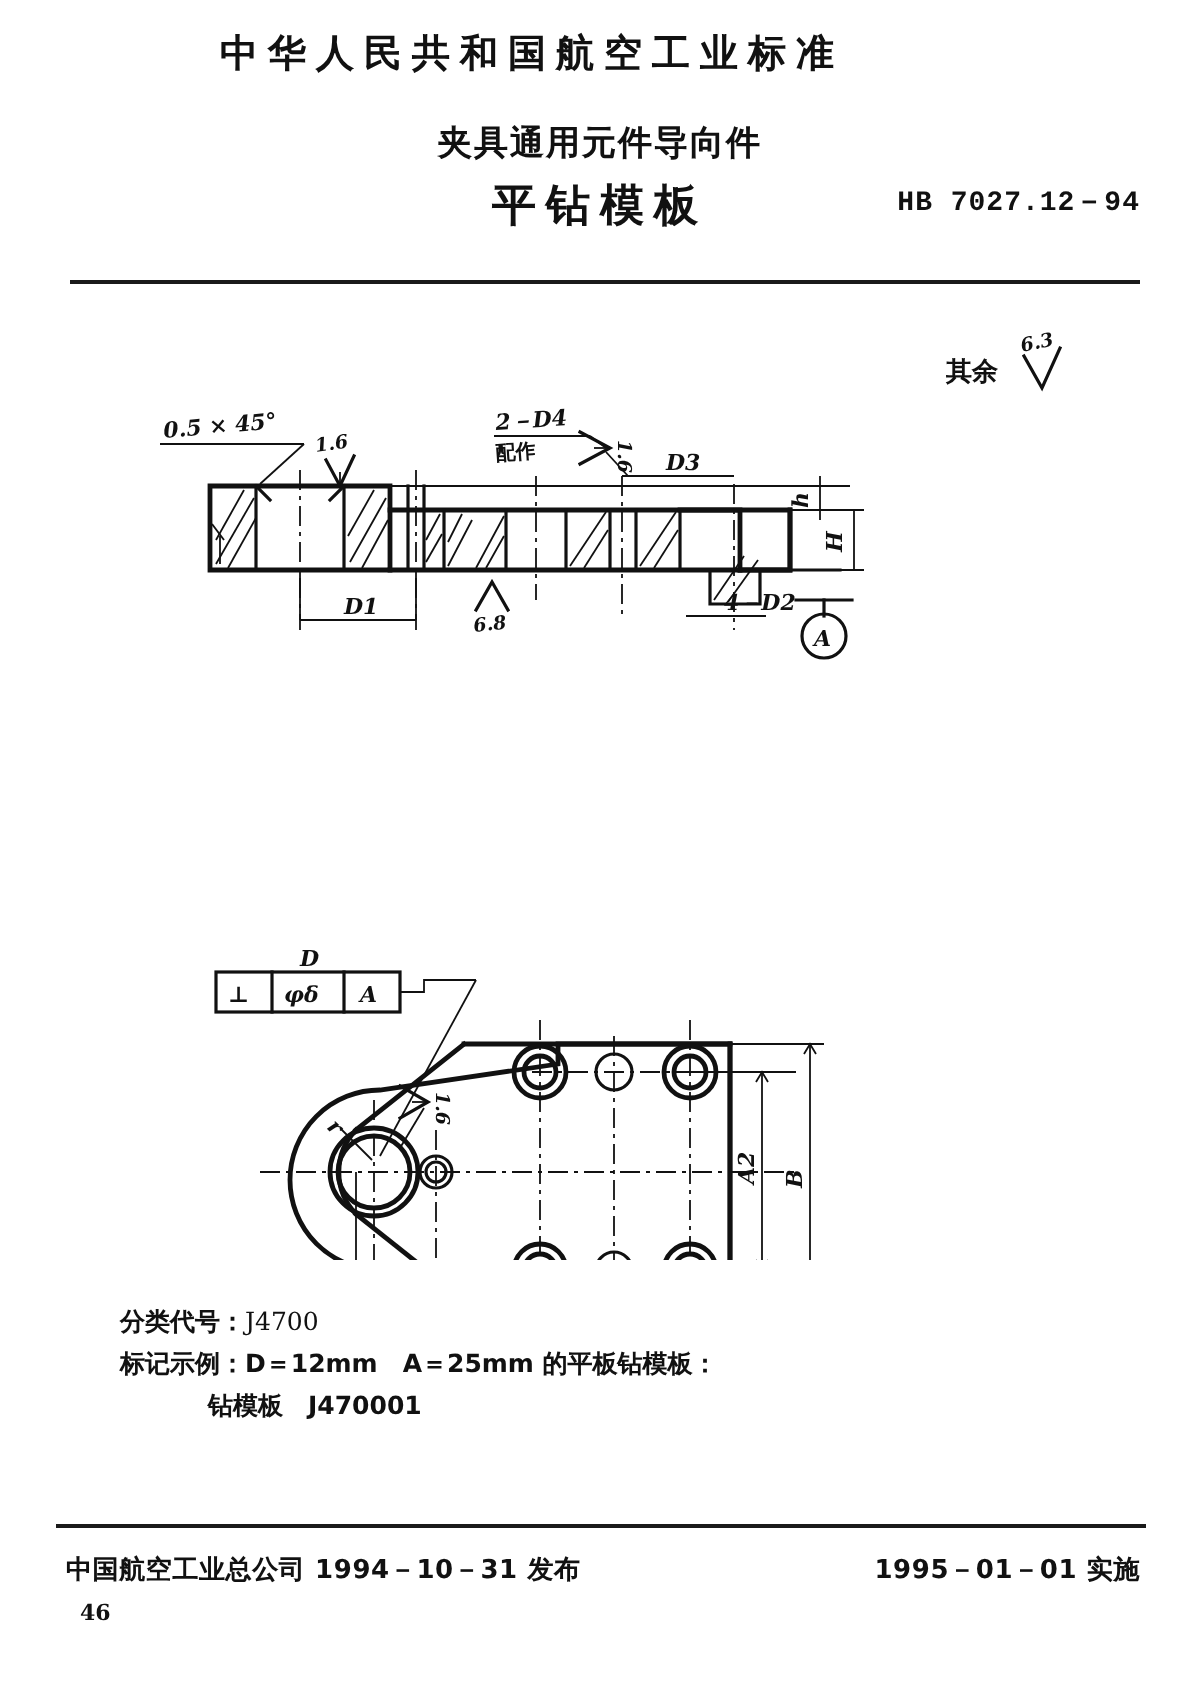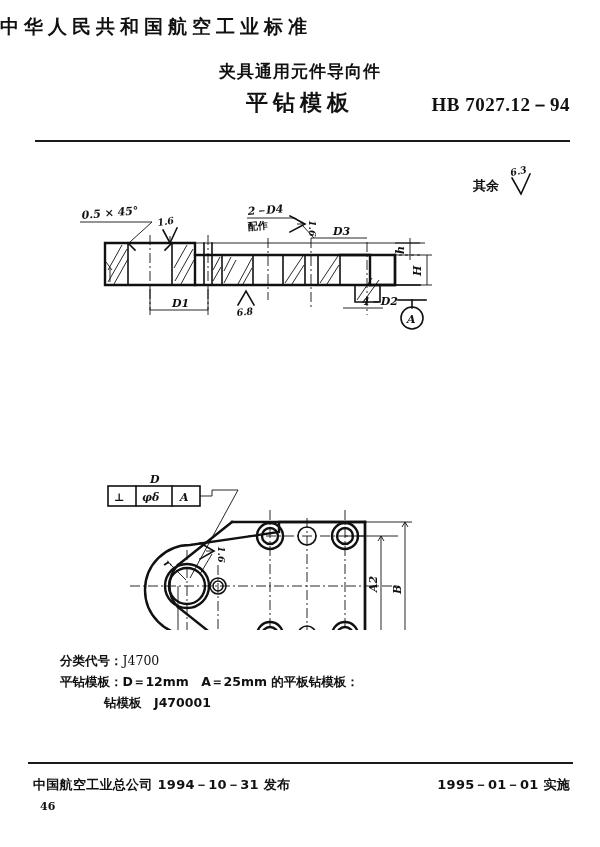--- a/index.html
+++ b/index.html
@@ -10,36 +10,37 @@
     font-family:"DejaVu Sans","Liberation Sans",sans-serif;
     color:#111;
     position:relative;
     overflow:hidden;
   }
   .page{position:absolute;left:0;top:0;width:600px;height:847px;}
 
   
   .std-title{
     position:absolute;left:0;top:14px;width:532px;
+    text-align:center;
     font-size:19px;font-weight:bold;
     letter-spacing:5px;
     font-family:"DejaVu Sans","Liberation Sans",sans-serif;
   }
   .doc-title1{
     position:absolute;left:0;top:60px;width:600px;
     text-align:center;font-size:17px;font-weight:bold;letter-spacing:1px;font-family:Liberation Serif, serif;
   }
   .doc-title2{
     position:absolute;left:0;top:88px;width:600px;
     text-align:center;font-size:22px;font-weight:bold;letter-spacing:5px;
   }
   .std-no{
     position:absolute;right:30px;top:92px;
-    font-size:19px;font-weight:bold;
-    font-family:Liberation Serif, serif;
+    font-size:14px;font-weight:bold;
+    font-family:Liberation Mono, monospace;
     letter-spacing:.5px;
   }
   .rule-top{
     position:absolute;left:35px;top:140px;width:535px;height:2px;
     background:#1a1a1a;
   }
   .rule-bottom{
     position:absolute;left:28px;top:762px;width:545px;height:2px;
     background:#1a1a1a;
   }
@@ -361,21 +362,21 @@
         <path class="dim" d="M232 534 L232 584"></path>
         <text class="lbl" x="294" y="574">L</text>
       </g>
 
     </g>
   </svg>
   </div>
 
   <div class="notes">
     <div><span>分类代号：</span><span class="mono">J4700</span></div>
-    <div><span>平钻模板：</span><span>D＝12mm　A＝25mm 的平板钻模板：</span></div>
+    <div><span>标记示例：</span><span>D＝12mm　A＝25mm 的平板钻模板：</span></div>
     <div style="padding-left:44px">钻模板　J470001</div>
   </div>
 
   <div class="rule-bottom"></div>
   <div class="pub">中国航空工业总公司 1994－10－31 发布</div>
   <div class="eff">1995－01－01 实施</div>
   <div class="pageno">46</div>
 
 </div>
 

